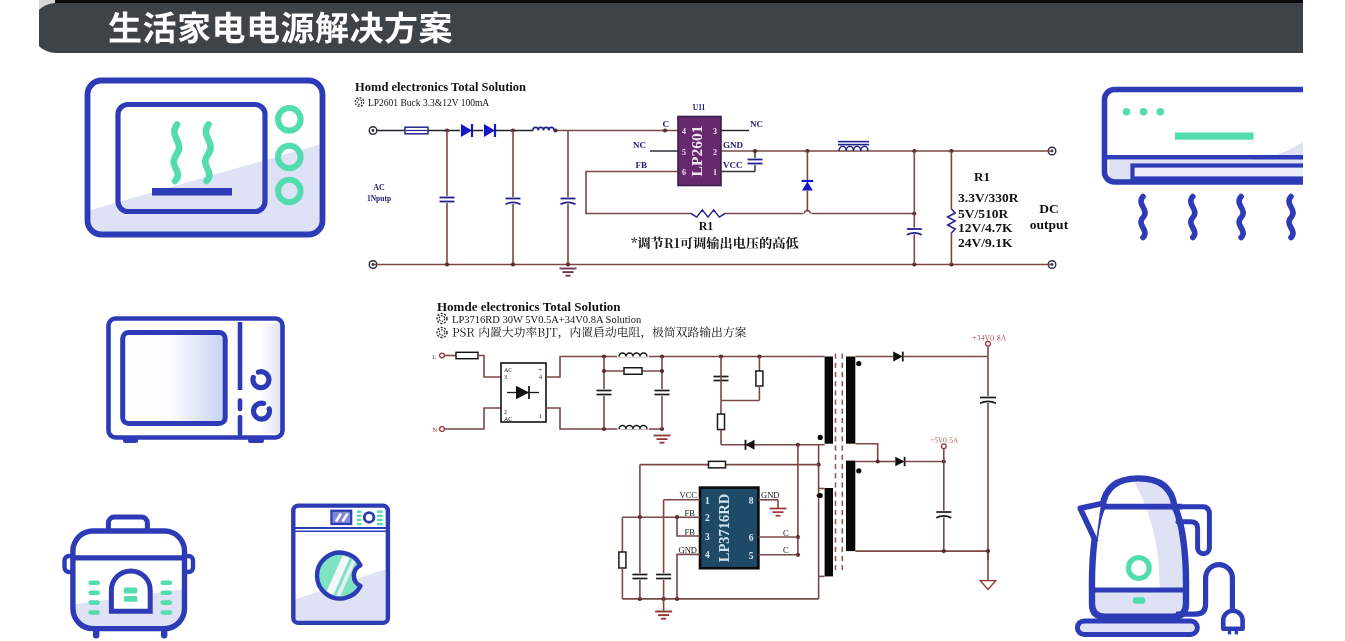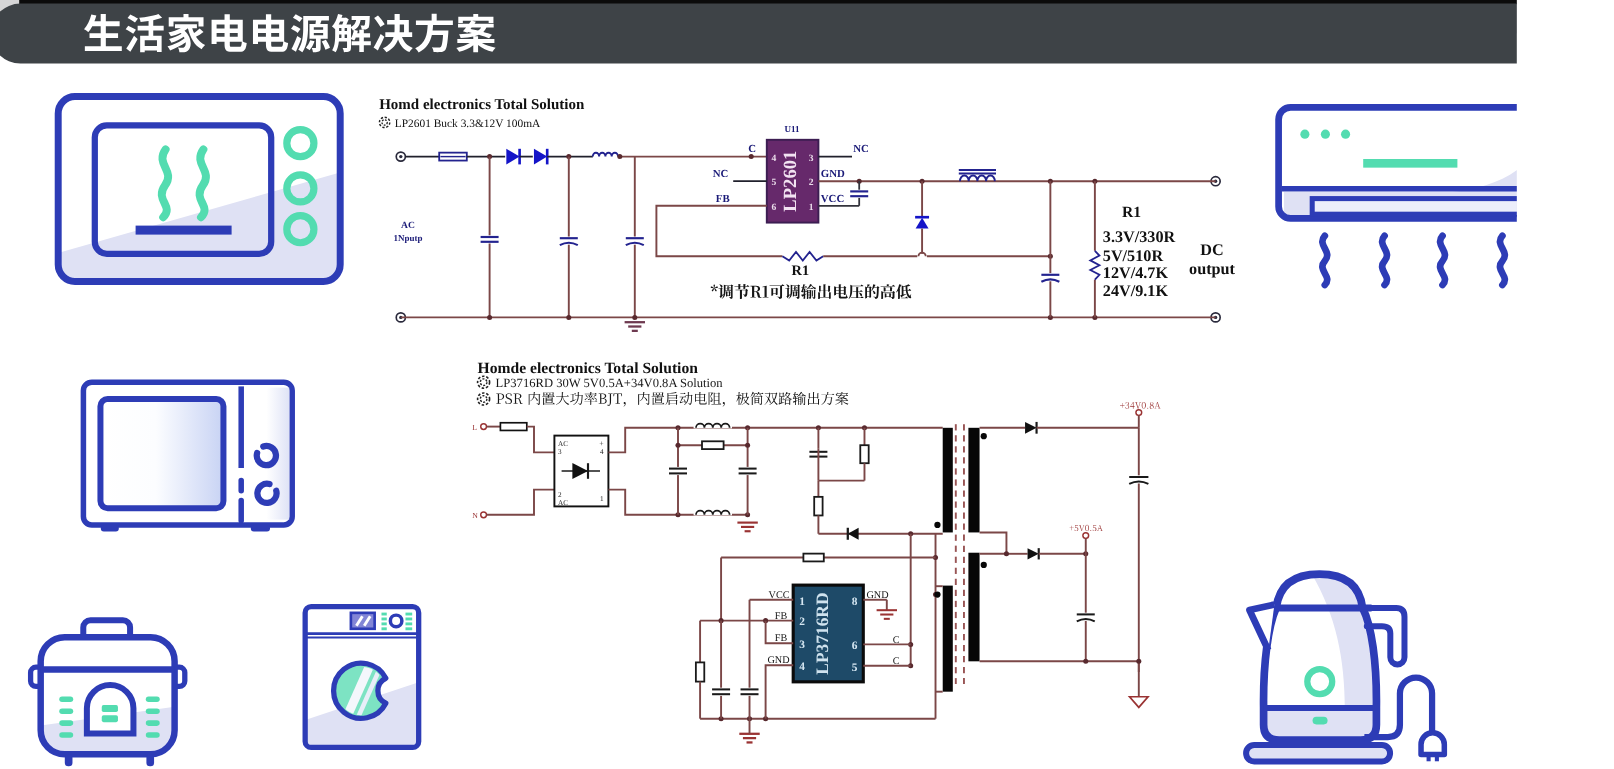--- a/index.html
+++ b/index.html
@@ -1,14 +1,14 @@
 <!DOCTYPE html>
 <html><head><meta charset="utf-8"><style>
 html,body{margin:0;padding:0;background:#fff;}
-#page{position:relative;width:1264px;height:641px;overflow:hidden;}
+#page{position:relative;width:1264px;height:641px;overflow:hidden;margin-left:39px;}
 </style></head><body>
 <div id="page">
 <svg width="1345" height="641" viewBox="0 0 1345 641">
 <rect x="0" y="0" width="1345" height="28" fill="#d6d6d7"></rect>
 <rect x="0" y="28" width="1345" height="613" fill="#ffffff"></rect>
 <rect x="16" y="0" width="1329" height="3.5" fill="#0b0b0b"></rect>
 <rect x="-8" y="3" width="1351" height="50" rx="25" ry="25" fill="#3e4347"></rect>
 <path d="M76.1 12C74.9 16.7 72.7 21.4 70 24.3C71 24.8 72.9 26 73.7 26.7C74.8 25.4 75.9 23.7 76.9 21.8H83.9V27.8H74.6V31.7H83.9V38.6H70.7V42.6H101.5V38.6H88.2V31.7H98.4V27.8H88.2V21.8H99.7V17.8H88.2V11.6H83.9V17.8H78.7C79.3 16.2 79.8 14.6 80.3 13Z M106.3 15C108.3 16.1 111.2 17.8 112.5 18.7L115 15.4C113.5 14.5 110.5 13 108.6 12ZM104.7 24.4C106.7 25.5 109.7 27.1 111 28.1L113.3 24.7C111.8 23.8 108.8 22.3 106.9 21.4ZM105.2 40.4 108.6 43.2C110.7 39.8 112.8 35.9 114.7 32.4L111.7 29.7C109.6 33.6 107 37.8 105.2 40.4ZM114.7 21.5V25.4H123.8V29.8H116.8V43.5H120.6V42.1H130.8V43.4H134.7V29.8H127.7V25.4H136.4V21.5H127.7V16.8C130.4 16.3 132.9 15.6 135.1 14.8L132 11.6C128.2 13.1 121.8 14.3 116 14.8C116.5 15.7 117 17.3 117.2 18.3C119.3 18.1 121.6 17.9 123.8 17.5V21.5ZM120.6 38.4V33.5H130.8V38.4Z M140.6 14.3V22H144.6V18H165.4V22H169.6V14.3H157.1V11.6H152.9V14.3ZM166.4 23.8C165.2 25 163.4 26.4 161.7 27.5C161.1 26.3 160.6 25 160.2 23.6H164.1V20.2H145.8V23.6H150.7C147.7 25.2 143.9 26.4 140.3 27.1C141 27.9 142 29.5 142.4 30.3C145.1 29.6 147.9 28.6 150.5 27.4L151.3 28.2C148.7 29.9 144.2 31.8 140.8 32.6C141.5 33.4 142.4 34.8 142.8 35.7C146.1 34.5 150.3 32.5 153.2 30.6C153.4 31 153.6 31.4 153.8 31.8C150.4 34.6 144.5 37.4 139.6 38.6C140.3 39.5 141.2 41 141.7 42C146 40.6 151 38 154.8 35.3C154.9 37.1 154.4 38.5 153.6 39.1C153.1 39.7 152.4 39.8 151.6 39.8C150.7 39.8 149.6 39.8 148.3 39.6C149.1 40.8 149.4 42.4 149.5 43.6C150.5 43.6 151.5 43.6 152.3 43.6C154.2 43.6 155.3 43.3 156.5 42.2C160 39.7 160.2 31.3 153.8 25.6C154.8 25 155.7 24.3 156.6 23.6H156.6C158.6 31.6 161.9 37.8 168.1 41.1C168.7 40 170 38.4 170.9 37.6C167.7 36.1 165.2 33.7 163.3 30.7C165.3 29.6 167.6 28.1 169.6 26.6Z M187.1 27.5V30.7H180.5V27.5ZM191.5 27.5H198.1V30.7H191.5ZM187.1 23.8H180.5V20.5H187.1ZM191.5 23.8V20.5H198.1V23.8ZM176.3 16.5V36.7H180.5V34.7H187.1V36.5C187.1 41.8 188.4 43.2 193.1 43.2C194.2 43.2 198.5 43.2 199.6 43.2C203.8 43.2 205 41.2 205.6 35.8C204.6 35.6 203.3 35.1 202.3 34.5V16.5H191.5V11.8H187.1V16.5ZM201.5 34.7C201.3 38.2 200.9 39 199.2 39C198.3 39 194.5 39 193.6 39C191.7 39 191.5 38.7 191.5 36.6V34.7Z M221.6 27.5V30.7H215V27.5ZM226 27.5H232.6V30.7H226ZM221.6 23.8H215V20.5H221.6ZM226 23.8V20.5H232.6V23.8ZM210.8 16.5V36.7H215V34.7H221.6V36.5C221.6 41.8 222.9 43.2 227.6 43.2C228.7 43.2 233 43.2 234.1 43.2C238.3 43.2 239.5 41.2 240.1 35.8C239.1 35.6 237.8 35.1 236.8 34.5V16.5H226V11.8H221.6V16.5ZM236 34.7C235.8 38.2 235.4 39 233.7 39C232.8 39 229 39 228.1 39C226.2 39 226 38.7 226 36.6V34.7Z M261.5 27.4H269.3V29.3H261.5ZM261.5 22.8H269.3V24.7H261.5ZM258.5 33.6C257.7 35.8 256.4 38.2 254.9 39.8C255.7 40.3 257.2 41.2 258 41.9C259.6 40 261.2 37.2 262.1 34.4ZM268.1 34.5C269.4 36.7 270.7 39.6 271.2 41.4L275 39.8C274.4 38 272.9 35.2 271.6 33.2ZM244.1 14.8C246 15.7 248.5 17.3 249.6 18.4L252.1 15.2C250.8 14 248.3 12.7 246.4 11.8ZM242.5 24C244.4 24.9 246.9 26.4 248 27.4L250.4 24.2C249.2 23.1 246.7 21.7 244.7 21ZM242.9 40.9 246.6 43.1C248.1 39.8 249.7 35.8 251 32.1L247.7 29.9C246.2 33.9 244.3 38.3 242.9 40.9ZM257.9 19.9V32.2H263.3V39.6C263.3 40 263.2 40.1 262.8 40.1C262.4 40.1 261 40.1 259.8 40C260.2 41 260.7 42.5 260.8 43.5C263 43.6 264.5 43.5 265.7 42.9C266.9 42.4 267.2 41.4 267.2 39.7V32.2H273.1V19.9H266.9L267.9 17H274.1V13.4H252.7V22.8C252.7 28.3 252.4 36.1 248.6 41.4C249.6 41.8 251.3 42.9 252 43.6C256.1 37.9 256.7 28.9 256.7 22.8V17H263.3C263.2 18 263 19 262.9 19.9Z M284.5 23.4V25.9H282.6V23.4ZM287.2 23.4H289.2V25.9H287.2ZM282.3 20.4C282.7 19.6 283.1 18.7 283.5 17.9H286.2C285.9 18.7 285.6 19.6 285.2 20.4ZM281.7 11.6C280.8 15.6 279 19.6 276.6 22.1C277.4 22.6 278.6 23.6 279.3 24.3V29.3C279.3 33.2 279.1 38.3 276.8 41.8C277.6 42.1 279.1 43.1 279.7 43.6C281.3 41.2 282 37.8 282.4 34.6H289.2V39.5C289.2 40 289 40.1 288.6 40.1C288.2 40.1 286.8 40.1 285.5 40.1C286 41 286.5 42.5 286.6 43.5C288.8 43.5 290.1 43.4 291.2 42.8C292.2 42.3 292.5 41.2 292.5 39.6V32.4C293.4 32.8 294.6 33.4 295.2 33.8C295.7 33.1 296.1 32.2 296.5 31.2H299.4V34.3H293V37.8H299.4V43.4H303.2V37.8H309V34.3H303.2V31.2H308.4V27.8H303.2V24.7H299.4V27.8H297.7C297.9 27 298.1 26.3 298.2 25.6L295.2 25C298.6 23.1 299.9 20.2 300.5 16.7H304.4C304.3 19.5 304.1 20.7 303.8 21.1C303.6 21.4 303.3 21.4 302.9 21.4C302.5 21.4 301.5 21.4 300.4 21.3C301 22.1 301.3 23.5 301.4 24.6C302.8 24.6 304.1 24.6 304.8 24.5C305.7 24.3 306.3 24 306.9 23.4C307.7 22.4 307.9 20.1 308.1 14.7C308.1 14.2 308.2 13.3 308.2 13.3H293V16.7H296.8C296.3 19.1 295.3 21.1 292.5 22.5V20.4H288.7C289.4 19 290.1 17.4 290.6 16.1L288.2 14.6L287.7 14.8H284.6C284.9 14 285.1 13.2 285.4 12.4ZM284.5 28.8V31.6H282.6L282.6 29.4V28.8ZM287.2 28.8H289.2V31.6H287.2ZM292.5 31.8V23.2C293.2 23.9 293.8 24.8 294.1 25.5L294.8 25.2C294.4 27.6 293.6 30 292.5 31.8Z M311.8 14.9C313.7 17.2 316 20.5 317 22.5L320.6 20.2C319.4 18.2 316.9 15.1 315 13ZM311.3 39.5 314.9 42C316.7 38.6 318.7 34.5 320.3 30.7L317.2 28.3C315.4 32.4 313 36.8 311.3 39.5ZM336.7 26.9H333C333.1 25.7 333.1 24.6 333.1 23.5V20.5H336.7ZM328.8 11.6V16.7H322.6V20.5H328.8V23.5C328.8 24.6 328.8 25.7 328.7 26.9H321.1V30.8H328C326.9 34.4 324.5 37.8 319 40.3C320 41.1 321.4 42.7 322 43.6C327.4 40.8 330.3 36.9 331.7 32.9C333.6 37.8 336.5 41.5 341.2 43.4C341.8 42.3 343 40.7 344 39.9C339.5 38.3 336.6 35 335 30.8H343.5V26.9H340.7V16.7H333.1V11.6Z M359.7 11.5V17.1H346.6V20.9H356.4C356 28.3 355.2 36.1 346 40.3C347.1 41.2 348.3 42.7 348.9 43.8C355.7 40.3 358.6 35 359.9 29.2H369.2C368.8 35.5 368.2 38.4 367.3 39.2C366.8 39.5 366.4 39.6 365.6 39.6C364.6 39.6 362.2 39.6 359.9 39.4C360.6 40.5 361.3 42.2 361.3 43.4C363.6 43.5 365.9 43.5 367.2 43.4C368.8 43.2 369.8 42.9 370.9 41.8C372.2 40.3 372.9 36.5 373.6 27.2C373.6 26.6 373.7 25.4 373.7 25.4H360.5C360.7 23.9 360.8 22.4 360.9 20.9H377.4V17.1H363.9V11.5Z M381.1 32.5V35.9H391.5C388.5 37.7 384.3 39.2 380.2 39.9C381.1 40.7 382.2 42.2 382.7 43.2C386.9 42.2 391.2 40.2 394.4 37.7V43.5H398.4V37.5C401.7 40.1 406.1 42.2 410.3 43.2C410.9 42.1 412.1 40.6 413 39.7C408.8 39.1 404.6 37.7 401.6 35.9H412V32.5H398.4V30.2H395.2C396.7 29.8 398 29.4 399.1 28.9C402.4 29.9 405.5 30.9 407.6 31.8L410 28.9C408.1 28.2 405.5 27.4 402.8 26.7C403.9 25.6 404.8 24.4 405.4 23H411.4V19.8H395.4L396.6 18.2L393.4 17.2H407.2V19.1H411.2V13.9H398.5V11.6H394.4V13.9H381.9V19.1H385.7V17.2H392.7L390.9 19.8H381.7V23H388.4C387.5 24.1 386.5 25.2 385.8 26.1L389.6 27.2L390 26.7L393.2 27.4C390.6 27.9 387.1 28.3 382.6 28.5C383.1 29.4 383.7 30.8 383.9 31.7C388.1 31.4 391.6 31 394.4 30.4V32.5ZM393 23H401C400.4 24 399.6 24.8 398.4 25.5C396.3 25 394.1 24.5 392.1 24.1Z" fill="#ffffff"></path>
 <text x="316" y="91" font-family="Liberation Serif" font-size="12.5px" fill="#111" font-weight="bold">Homd electronics Total  Solution</text>
 <circle cx="320.5" cy="102" r="4.3" fill="none" stroke="#222" stroke-width="1.2" stroke-dasharray="1.9,1.4"></circle>

